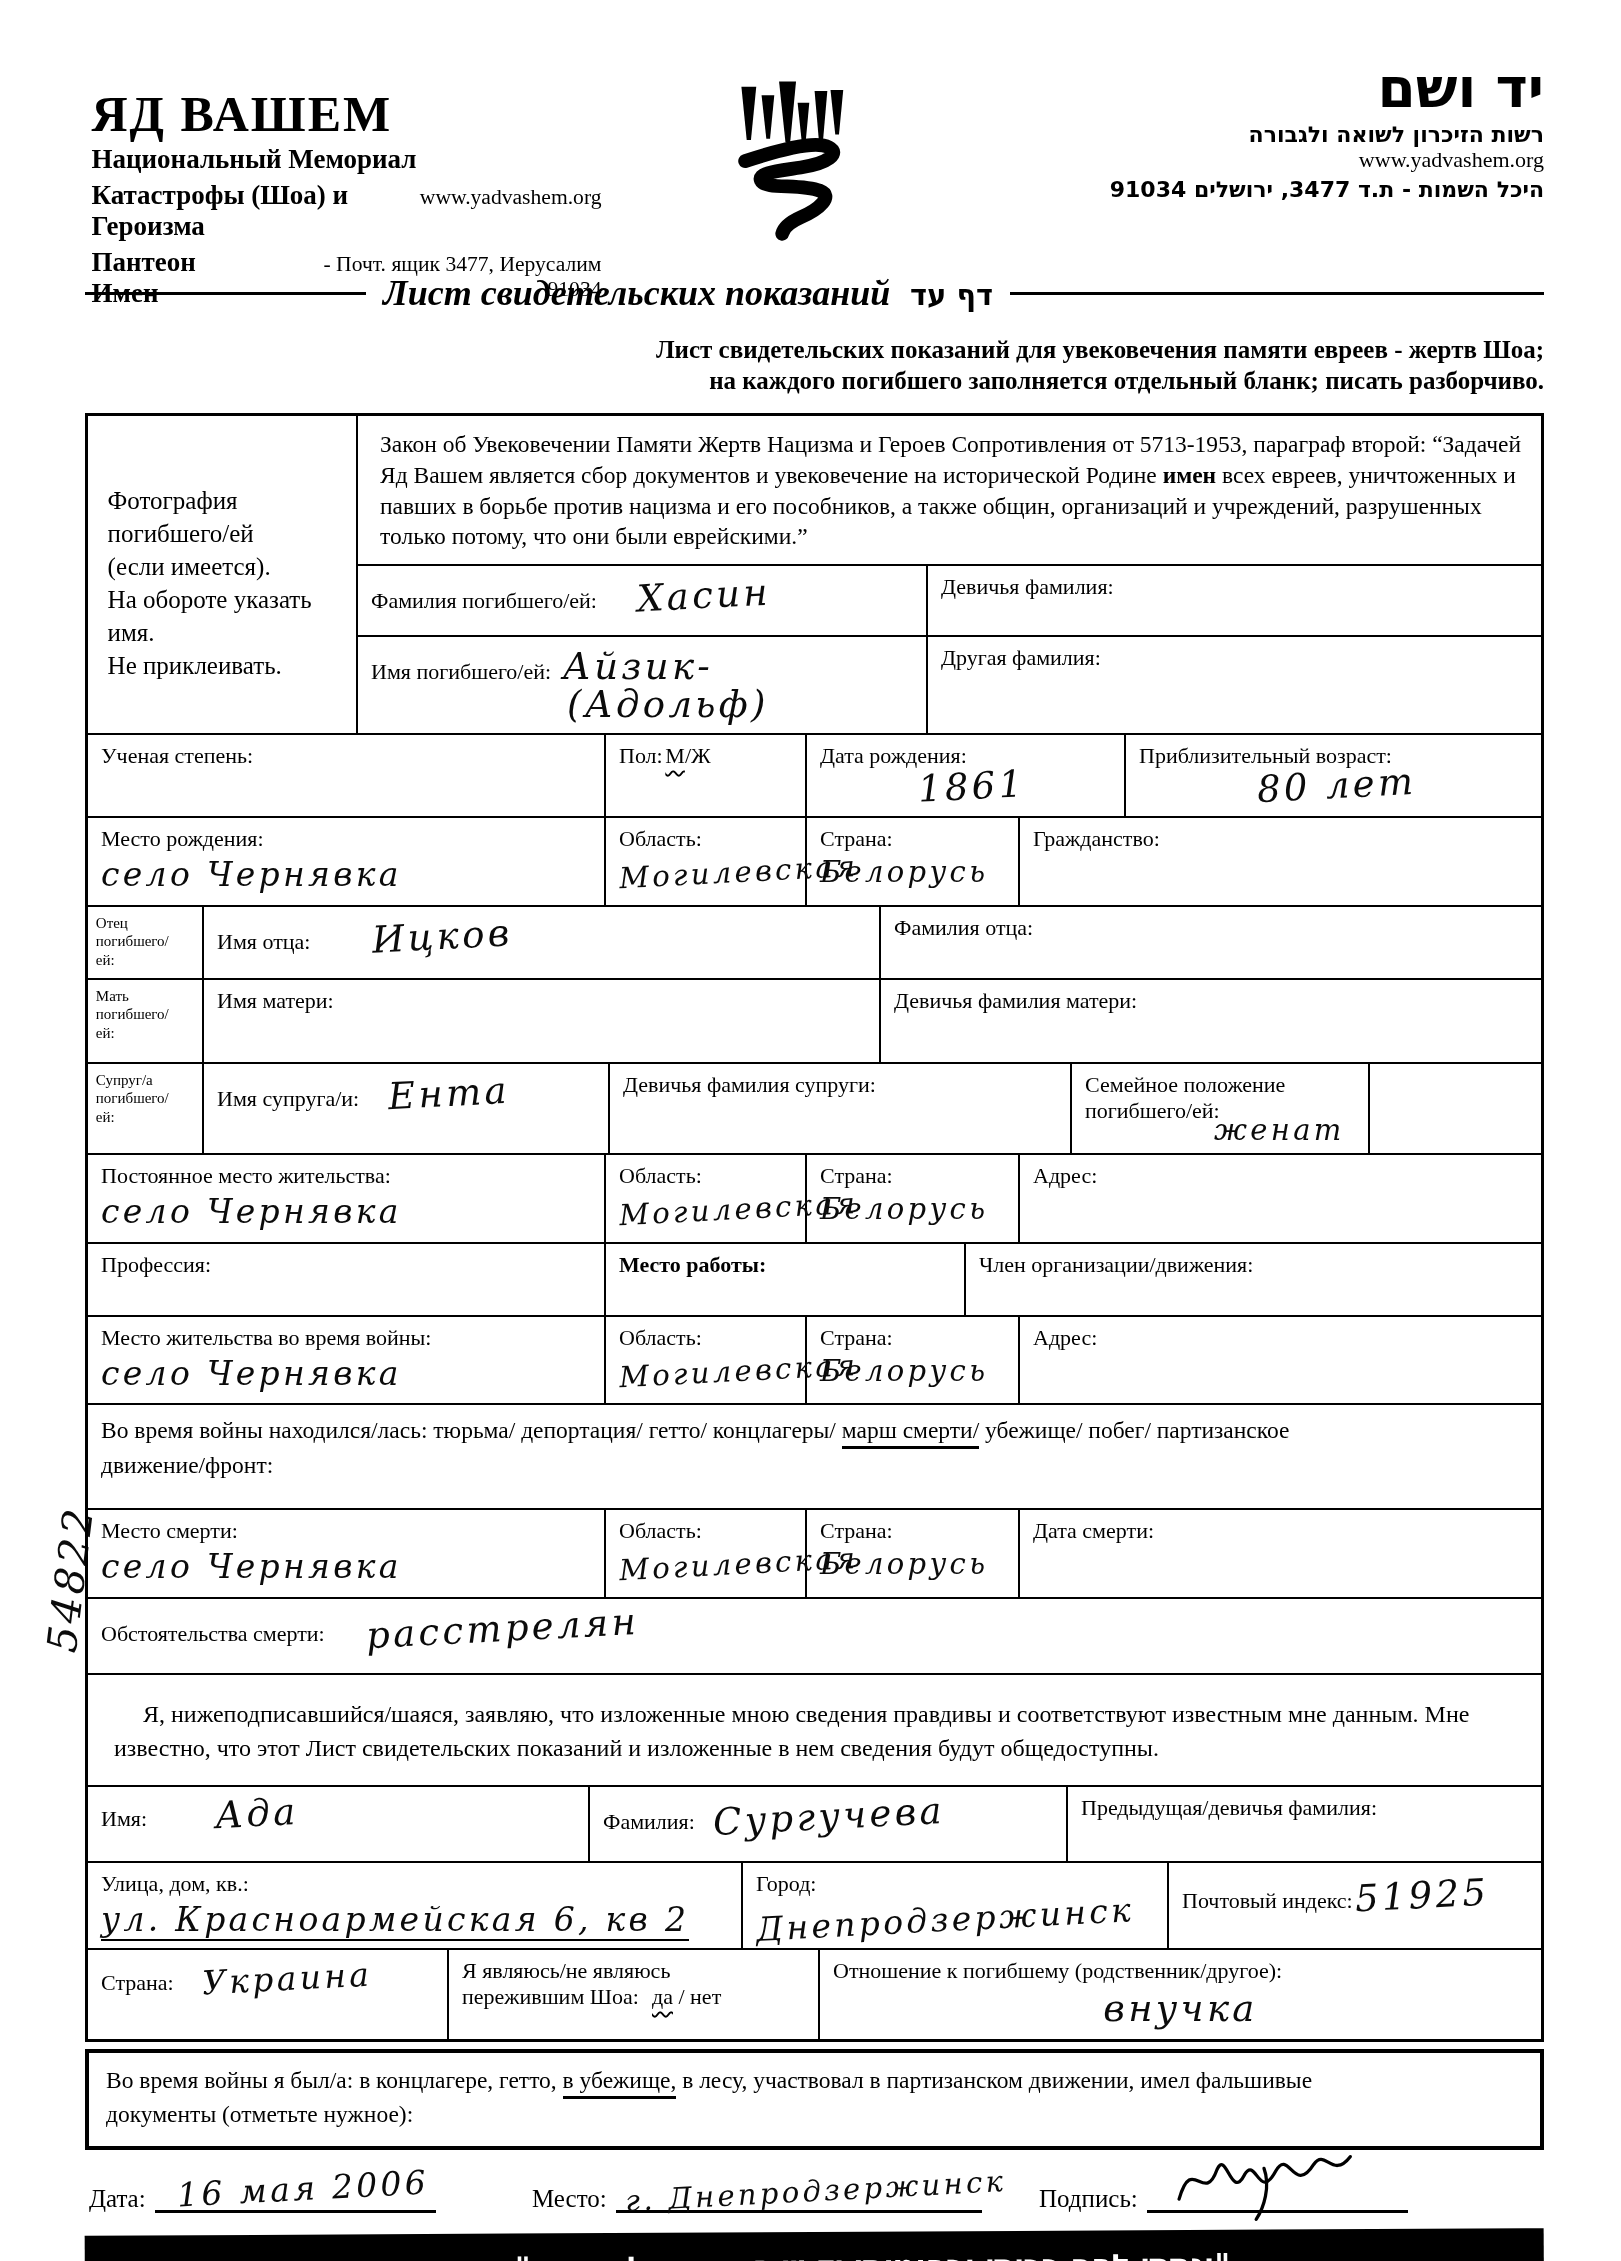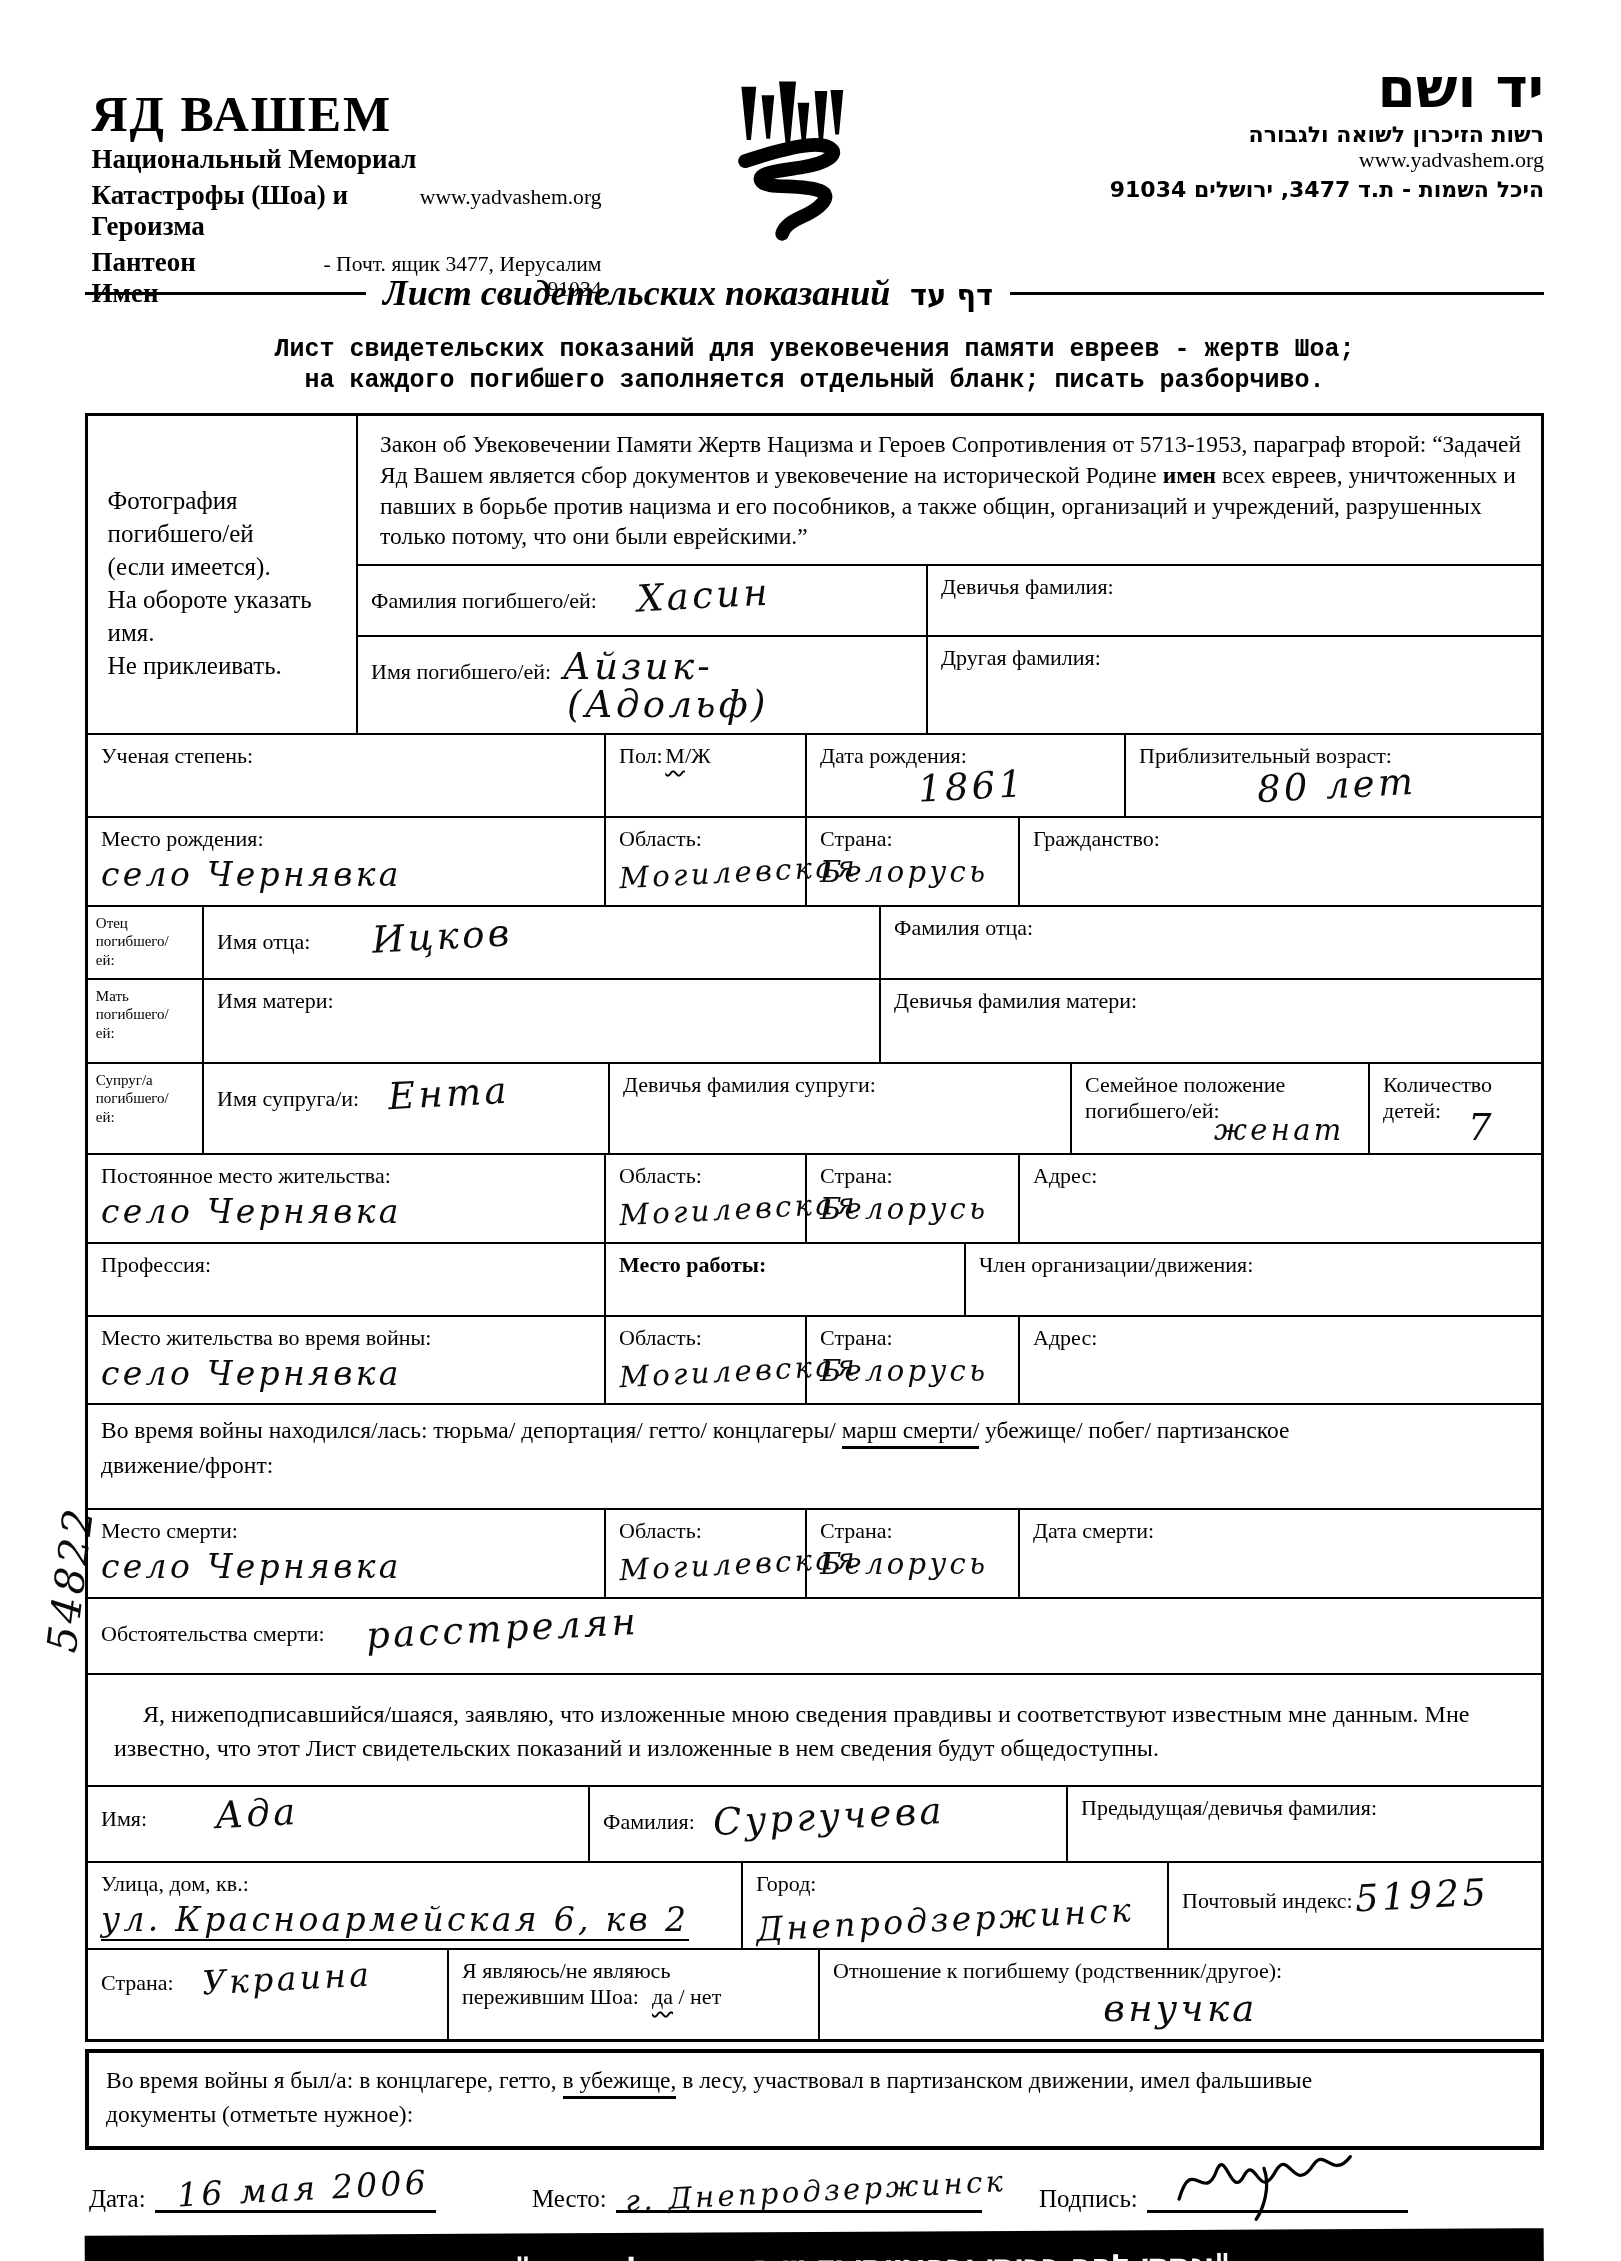--- a/index.html
+++ b/index.html
@@ -23,21 +23,21 @@
   .he-title { font-size:55px; font-weight:bold; line-height:1.05; }
   .he-line { font-size:22px; font-weight:bold; margin-top:3.9px; }
   .he-www { font-size:22px; font-weight:normal; font-family:"Liberation Serif", serif; }
 
   
   .title-row { display:flex; align-items:center; margin-top:30px; gap:17px; }
   .rule { flex:1; border-top:3.9px solid #000; }
   .rule.short { flex:0 0 281px; }
   .doc-title { font-size:36px; font-weight:bold; font-style:italic; white-space:nowrap; }
   .doc-title-he { font-size:29px; font-weight:bold; font-family:"DejaVu Sans", sans-serif; margin-left:17px; }
-  .subtitle { text-align:center; font-size:25px; font-weight:bold; line-height:1.25; margin-top:19.6px; white-space:pre-line;font-family:Liberation Mono, monospace; }
+  .subtitle { text-align:right; font-size:25px; font-weight:bold; line-height:1.25; margin-top:19.6px; white-space:pre-line; }
 
   
   .tbl { margin-top:17px; border:3.9px solid #000; }
   .trow { display:flex; border-top:2.6px solid #000; position:relative; }
   .trow.first { border-top:none; }
   .cell { padding:7.8px 13px; position:relative; border-right:2.6px solid #000; overflow:visible; }
   .cell.last { border-right:none; flex:1; }
   .lbl { font-size:22px; }
   .lbl-sm { font-size:15px; white-space:pre-line; line-height:1.25; }
   .pre { white-space:pre-line; }
@@ -262,25 +262,20 @@
           <span class="hw hw-xl slant" style="margin-left:26px;">Ента</span>
         </div>
         <div class="cell f3">
           <span class="lbl">Девичья фамилия супруги:</span>
         </div>
         <div class="cell f4">
           <span class="lbl pre" style="display:inline-block; vertical-align:top;">Семейное положение
 погибшего/ей:</span>
           <span class="hw hw-md nowrap" style="position:absolute; left:142px; bottom:6.5px;">женат</span>
         </div>
-        <div class="cell last">
-          <span class="lbl pre" style="display:inline-block; vertical-align:top;">Количество
-детей:</span>
-          <span class="hw hw-xl" style="position:absolute; left:98px; bottom:3.9px;">7</span>
-        </div>
       </div>
 
       <div class="trow" style="min-height:89px;">
         <div class="cell r1">
           <span class="lbl">Постоянное место жительства:</span>
           <div class="hw hw-lg valgap">село  Чернявка</div>
         </div>
         <div class="cell r2">
           <span class="lbl">Область:</span>
           <div class="hw hw-md nowrap slant valgap">Могилевская</div>

